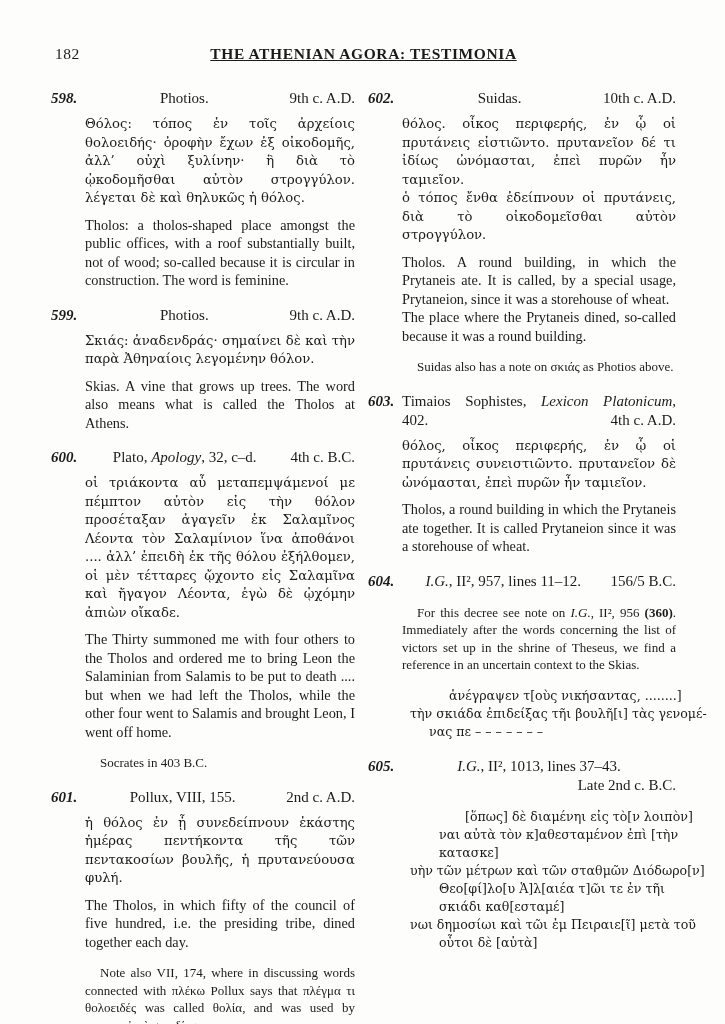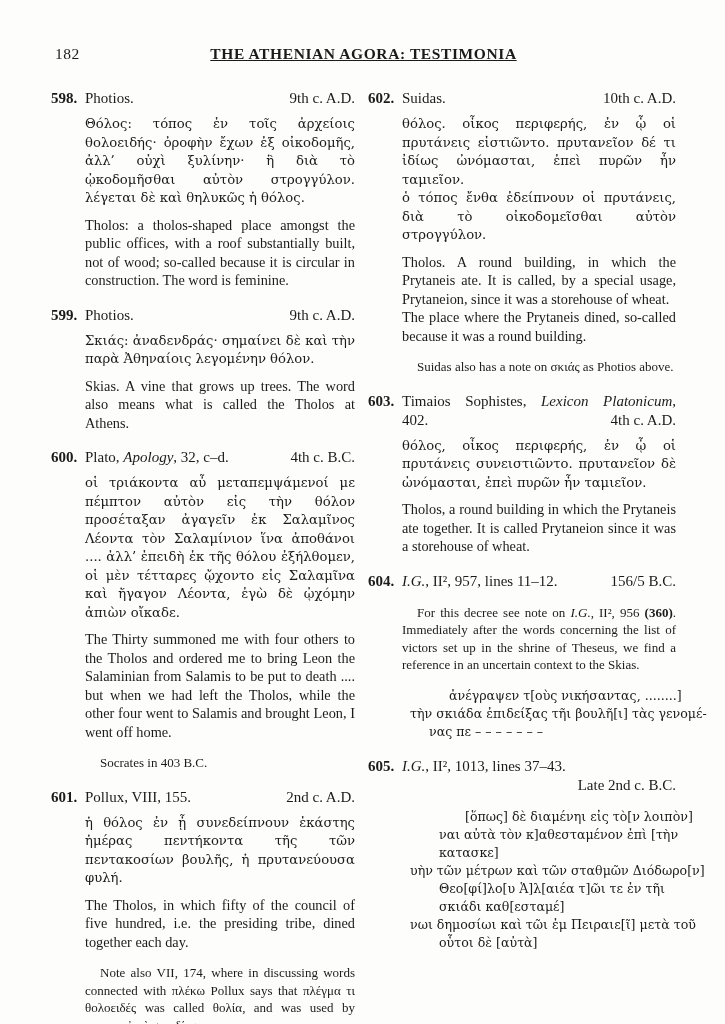--- a/index.html
+++ b/index.html
@@ -12,22 +12,22 @@
   .page{box-sizing:border-box;width:725px;height:932px;padding:44px 49px 0 51px;}
   .pagehead{position:relative;height:20px;margin-bottom:25px;font-size:15.5px;line-height:20px;}
   .pagenum{position:absolute;left:4px;top:0;letter-spacing:.5px;}
   .runtitle{display:block;text-align:center;font-weight:bold;letter-spacing:.6px;text-decoration:underline;}
   .cols{display:flex;gap:13px;}
   .col{box-sizing:border-box;}
   .col-l{width:304px;}
   .col-r{width:308px;}
   .entry{margin-bottom:16px;}
   .ehead{display:flex;align-items:baseline;font-size:15px;line-height:19px;}
-  .enum{flex:none;width:34px;font-weight:bold;}
-  .esrc{flex:1;min-width:0;}
+  .enum{flex:none;width:34px;font-weight:bold;font-style:italic;}
+  .esrc{flex:1;min-width:0;text-align:center;}
   .esrc.spread{text-align-last:justify;}
   .edate{flex:none;text-align:center;padding-left:6px;}
   .ehead2{display:flex;margin-left:34px;font-size:15px;line-height:19px;}
   .eref{flex:1;}
   .edate2{flex:none;text-align:right;}
   .ebody{margin-left:34px;}
   .g{font-family:"DejaVu Serif","Liberation Serif",serif;font-size:13.2px;line-height:18.5px;text-align:justify;margin:7px 0;}
   .t{font-size:14.3px;line-height:18.5px;text-align:justify;margin:8px 0;}
   .p0{margin:0;}
   .gwrap{margin:7px 0;}

